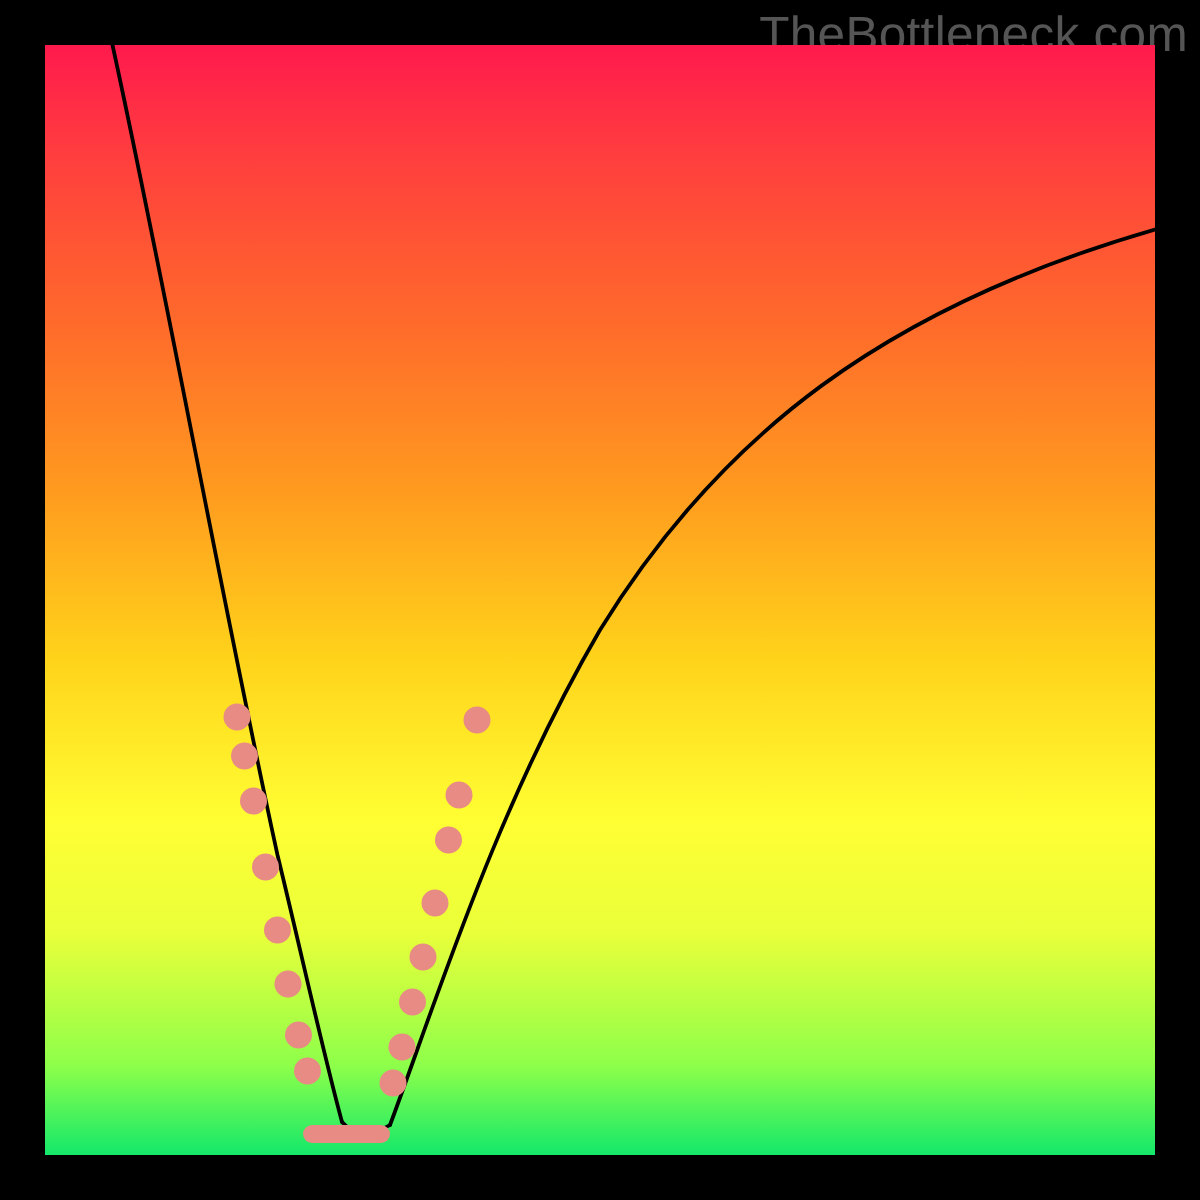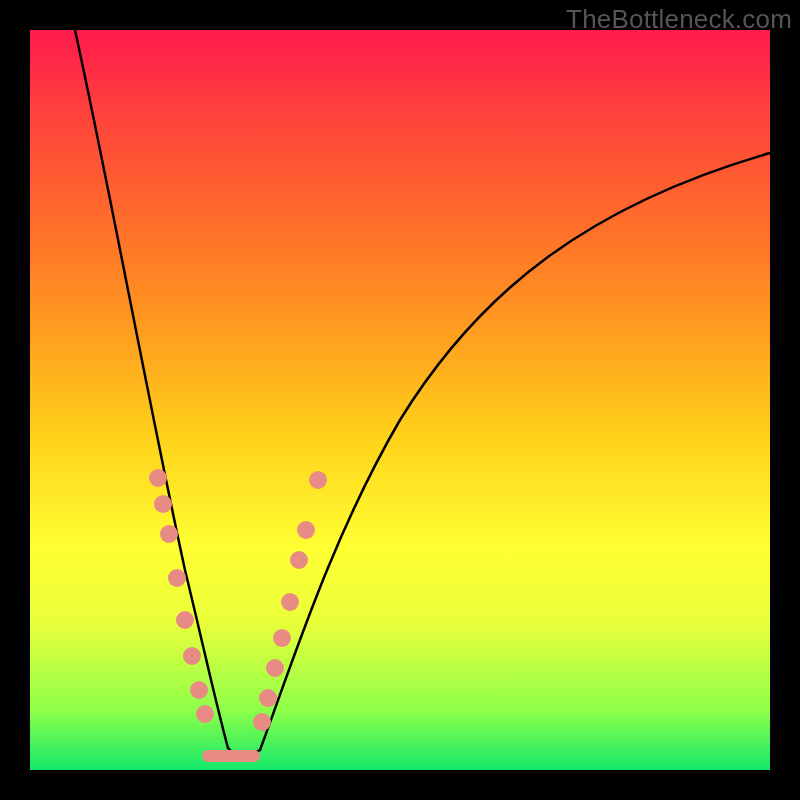--- a/index.html
+++ b/index.html
@@ -27,21 +27,21 @@
       #e9ff3a 80%,
       #8dff4a 92%,
       #14e86a 100%
     );
   }
   .watermark {
     position: absolute;
     top: 4px;
     right: 8px;
     color: #555555;
-    font-size: 26px;
+    font-size: 33px;
     font-weight: 500;
     letter-spacing: 0.2px;
     user-select: none;
   }
   svg.curve {
     position: absolute;
     left: 0;
     top: 0;
     width: 740px;
     height: 740px;

